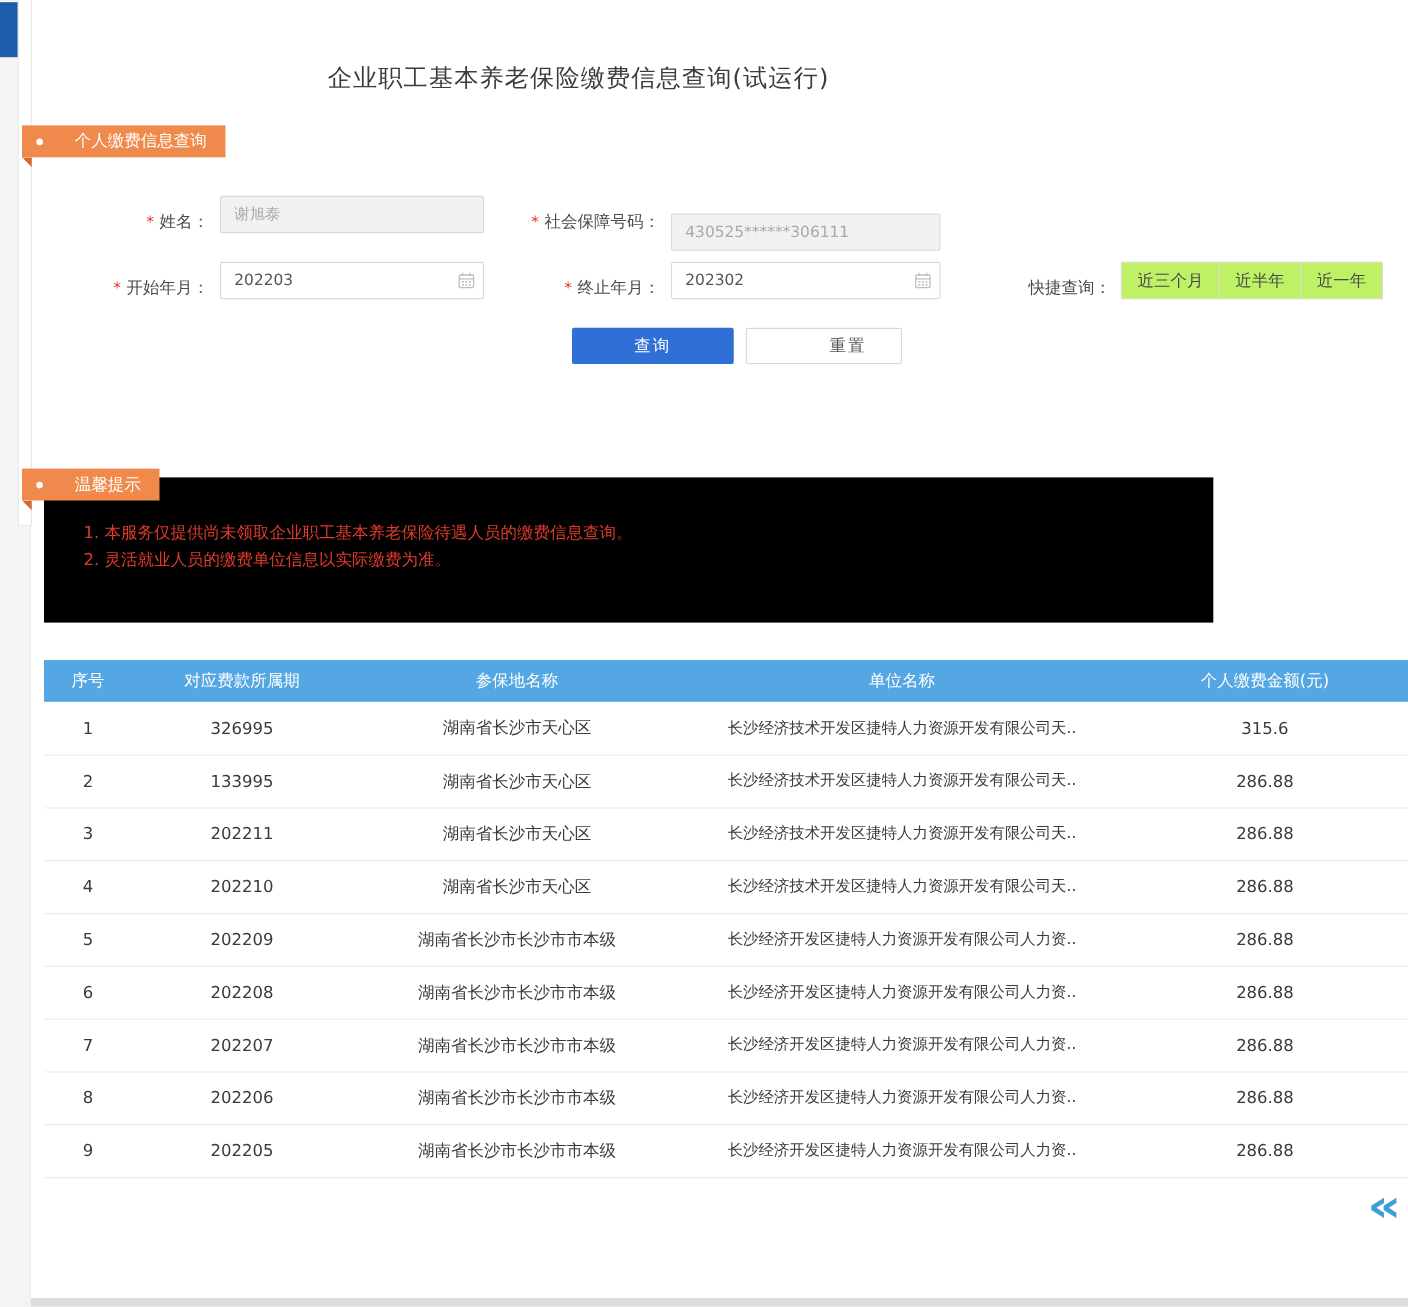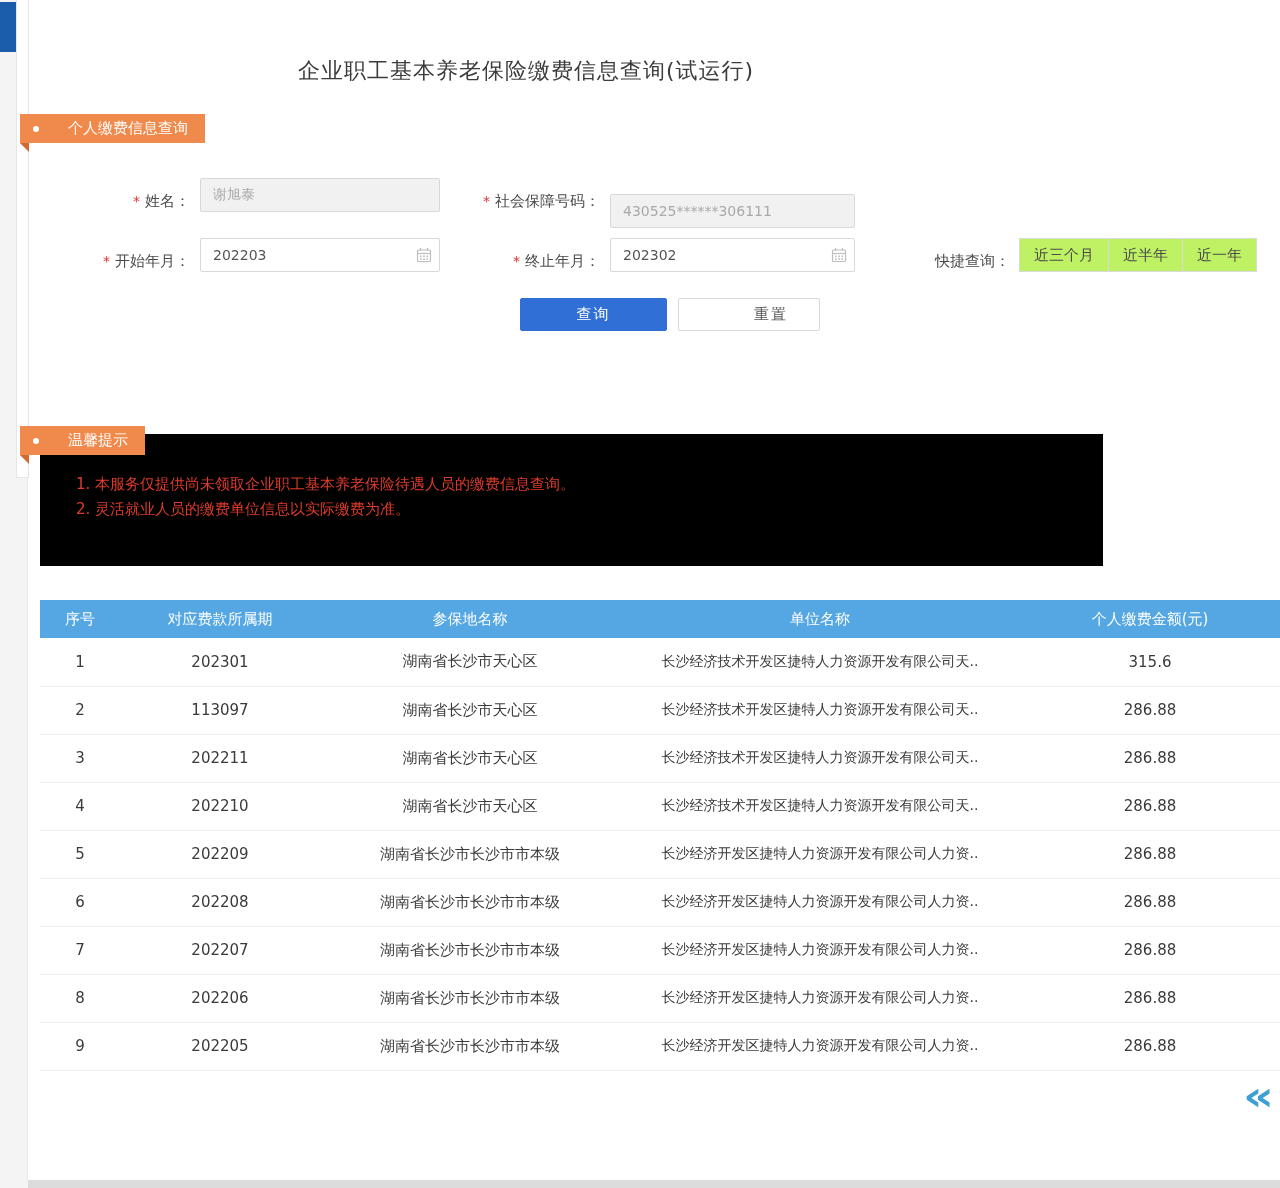--- a/index.html
+++ b/index.html
@@ -185,28 +185,28 @@
       <th>序号</th>
       <th>对应费款所属期</th>
       <th>参保地名称</th>
       <th>单位名称</th>
       <th>个人缴费金额(元)</th>
     </tr>
   </thead>
   <tbody>
       <tr>
         <td>1</td>
-        <td>202301</td>
+        <td>326995</td>
         <td>湖南省长沙市天心区</td>
         <td>长沙经济技术开发区捷特人力资源开发有限公司天..</td>
         <td>315.6</td>
       </tr>
       <tr>
         <td>2</td>
-        <td>113097</td>
+        <td>133995</td>
         <td>湖南省长沙市天心区</td>
         <td>长沙经济技术开发区捷特人力资源开发有限公司天..</td>
         <td>286.88</td>
       </tr>
       <tr>
         <td>3</td>
         <td>202211</td>
         <td>湖南省长沙市天心区</td>
         <td>长沙经济技术开发区捷特人力资源开发有限公司天..</td>
         <td>286.88</td>

